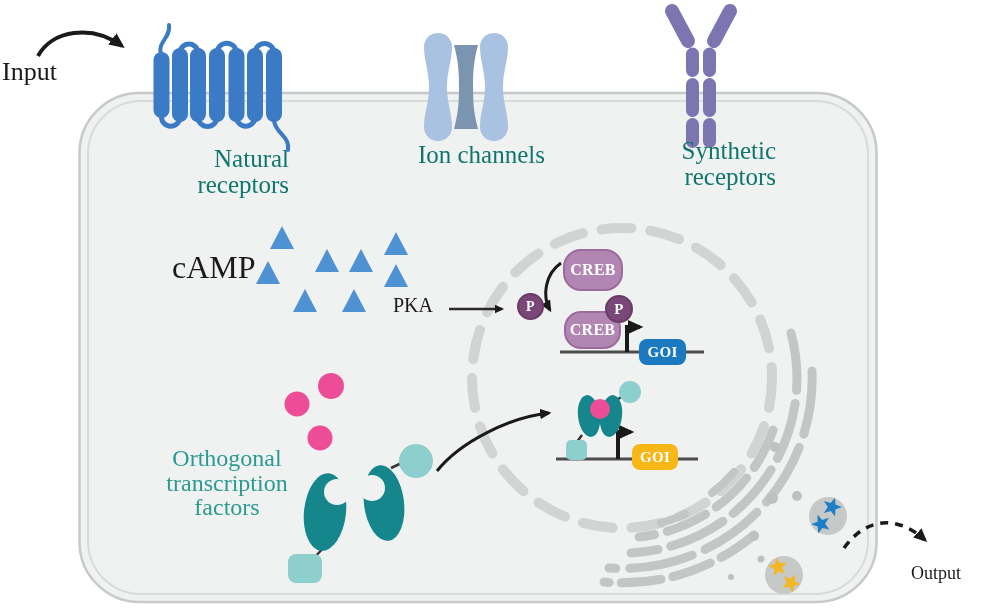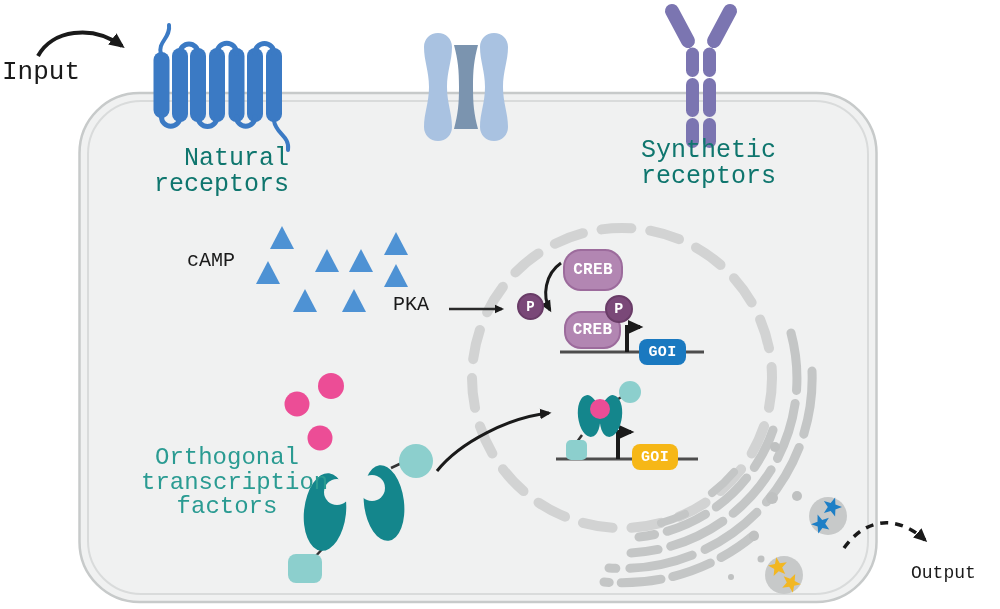--- a/index.html
+++ b/index.html
@@ -1,34 +1,34 @@
 <!DOCTYPE html>
 <html><head>
 <meta charset="utf-8">
 <style>
   html,body { margin:0; padding:0; background:#ffffff; }
   .fig {
     position:relative; width:1000px; height:609px; overflow:hidden;
-    background:#ffffff; font-family:Liberation Mono, monospace;
+    background:#ffffff; font-family:Liberation Serif, serif;
   }
   .fig svg.layer { position:absolute; left:0; top:0; }
   .lbl { position:absolute; line-height:1.03; }
   .lbl.blue  { color:#0f766e; font-weight:500; text-align:right; }
   .lbl.teal  { color:#2a9b92; font-weight:500; text-align:center; }
   .lbl.black { color:#1a1a1a; font-weight:500; }
   .pill {
     position:absolute; display:flex; align-items:center; justify-content:center;
     color:#ffffff; font-weight:700; box-sizing:border-box; letter-spacing:0.3px;
   }
   #input-label    { left:2px;   top:59px;  font-size:26px; }
   #output-label   { left:911px; top:564px; font-size:18px; }
   #natural-label  { left:149px; top:146px; width:140px; font-size:25px; }
   #ion-label      { left:385px; top:142px; width:160px; font-size:25px; }
   #synthetic-label{ left:626px; top:138px; width:150px; font-size:25px; }
-  #camp-label     { left:172px; top:251px; font-size:20px;margin-left:15px; }
+  #camp-label     { left:172px; top:251px; font-size:32px; }
   #pka-label      { left:393px; top:295px; font-size:20px; }
   #ortho-label    { left:141px; top:446px; width:172px; font-size:24px; }
 
   #creb-free-pill { left:563px; top:249px; width:60px; height:42px; border-radius:18px;
                     background:#b286b2; border:2.5px solid #9c6b9c; font-size:16px; }
   #creb-dna-pill  { left:564px; top:311px; width:57px; height:38px; border-radius:17px;
                     background:#b286b2; border:2.5px solid #9c6b9c; font-size:16px; }
   #p-free-badge   { left:517px; top:293px; width:27px; height:27px; border-radius:50%;
                     background:#7a4878; border:2px solid #693c67; font-size:14px; }
   #p-dna-badge    { left:605px; top:295px; width:28px; height:28px; border-radius:50%;
@@ -177,20 +177,21 @@
     </g>
     <g>
       <circle cx="784" cy="575" r="19" fill="#c7c9c9"></circle>
       <path fill="#f2b722" transform="translate(778,567) rotate(-10)" d="M0,-10 L2.47,-3.4 L9.51,-3.09 L3.99,1.3 L5.88,8.09 L0,4.2 L-5.88,8.09 L-3.99,1.3 L-9.51,-3.09 L-2.47,-3.4 Z"></path>
       <path fill="#f2b722" transform="translate(791,583) rotate(25)" d="M0,-10 L2.47,-3.4 L9.51,-3.09 L3.99,1.3 L5.88,8.09 L0,4.2 L-5.88,8.09 L-3.99,1.3 L-9.51,-3.09 L-2.47,-3.4 Z"></path>
     </g>
   </svg>
 
   <div class="lbl black" id="input-label">Input</div>
   <div class="lbl blue" id="natural-label">Natural receptors</div>
+  <div class="lbl blue" id="ion-label">Ion channels</div>
   <div class="lbl blue" id="synthetic-label">Synthetic receptors</div>
   <div class="lbl black" id="camp-label">cAMP</div>
   <div class="lbl black" id="pka-label">PKA</div>
   <div class="lbl teal" id="ortho-label">Orthogonal transcription factors</div>
   <div class="lbl black" id="output-label">Output</div>
 
   <div class="pill" id="creb-free-pill">CREB</div>
   <div class="pill" id="p-free-badge">P</div>
   <div class="pill" id="creb-dna-pill">CREB</div>
   <div class="pill" id="p-dna-badge">P</div>

